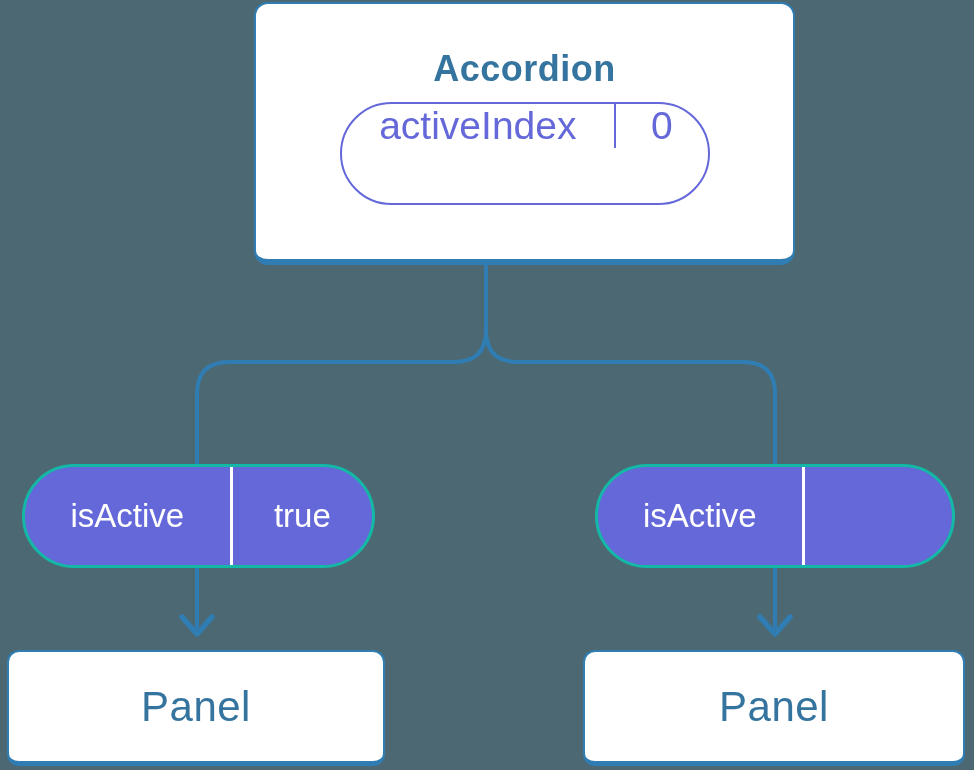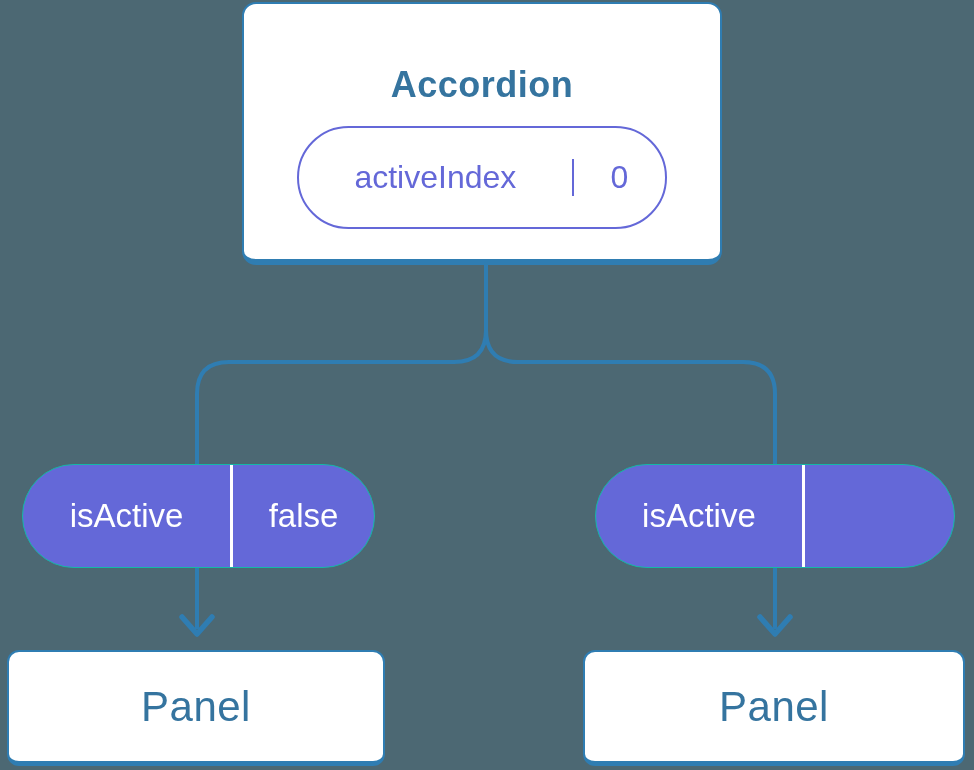--- a/index.html
+++ b/index.html
@@ -31,50 +31,50 @@
     border-radius: 14px;
     display: flex; flex-direction: column;
     align-items: center; justify-content: center;
   }
   .card-title {
     color: var(--text_blue, #35749F);
     font-size: 36px; font-weight: 600;
     letter-spacing: 0.5px;
   }
   .accordion-card {
-    left: 242px; top: 2px; width: 480px; height: 263px;
+    left: 254px; top: 2px; width: 541px; height: 263px;
     justify-content: flex-start;
-    padding-top: 60px;
+    padding-top: 44px;
   }
   .state-pill {
-    margin-top: 20px;
+    margin-top: 12px;
     box-sizing: border-box;
     width: 370px; height: 103px;
     border: 2.5px solid var(--purple, #6468D8);
     border-radius: 60px;
-    display: flex; align-items: center;
+    display: flex; align-items: flex-start;
     color: var(--purple, #6468D8);
-    font-size: 32px;
+    font-size: 39px;
   }
   .state-pill .cell-name {
     flex: 0 0 74.5%;
     border-right: 2.5px solid var(--purple, #6468D8);
     display: flex; align-items: center; justify-content: center;
   }
   .state-pill .cell-value {
     flex: 1 1 auto;
     display: flex; align-items: center; justify-content: center;
   }
 
   .prop-pill {
     position: absolute; z-index: 2;
     box-sizing: border-box;
     height: 104px; top: 464px;
     background: var(--purple, #6468D8);
-    border: 1px solid #14b8a6;
+    border: 3px solid #14b8a6;
     border-radius: 60px;
     display: flex; align-items: stretch;
     color: #FFFFFF; font-size: 33px;
   }
   .prop-pill .cell-name {
     border-right: 3px solid #FFFFFF;
     display: flex; align-items: center; justify-content: center;
   }
   .prop-pill .cell-value {
     flex: 1 1 auto;
@@ -109,21 +109,21 @@
   <div class="card accordion-card">
     <div class="card-title">Accordion</div>
     <div class="state-pill">
       <div class="cell-name">activeIndex</div>
       <div class="cell-value">0</div>
     </div>
   </div>
 
   <div class="prop-pill prop-pill-left">
     <div class="cell-name">isActive</div>
-    <div class="cell-value">false</div>
+    <div class="cell-value">true</div>
   </div>
 
   <div class="prop-pill prop-pill-right">
     <div class="cell-name">isActive</div>
   </div>
 
   <div class="card panel-card panel-card-left">
     <div class="card-title">Panel</div>
   </div>
 

